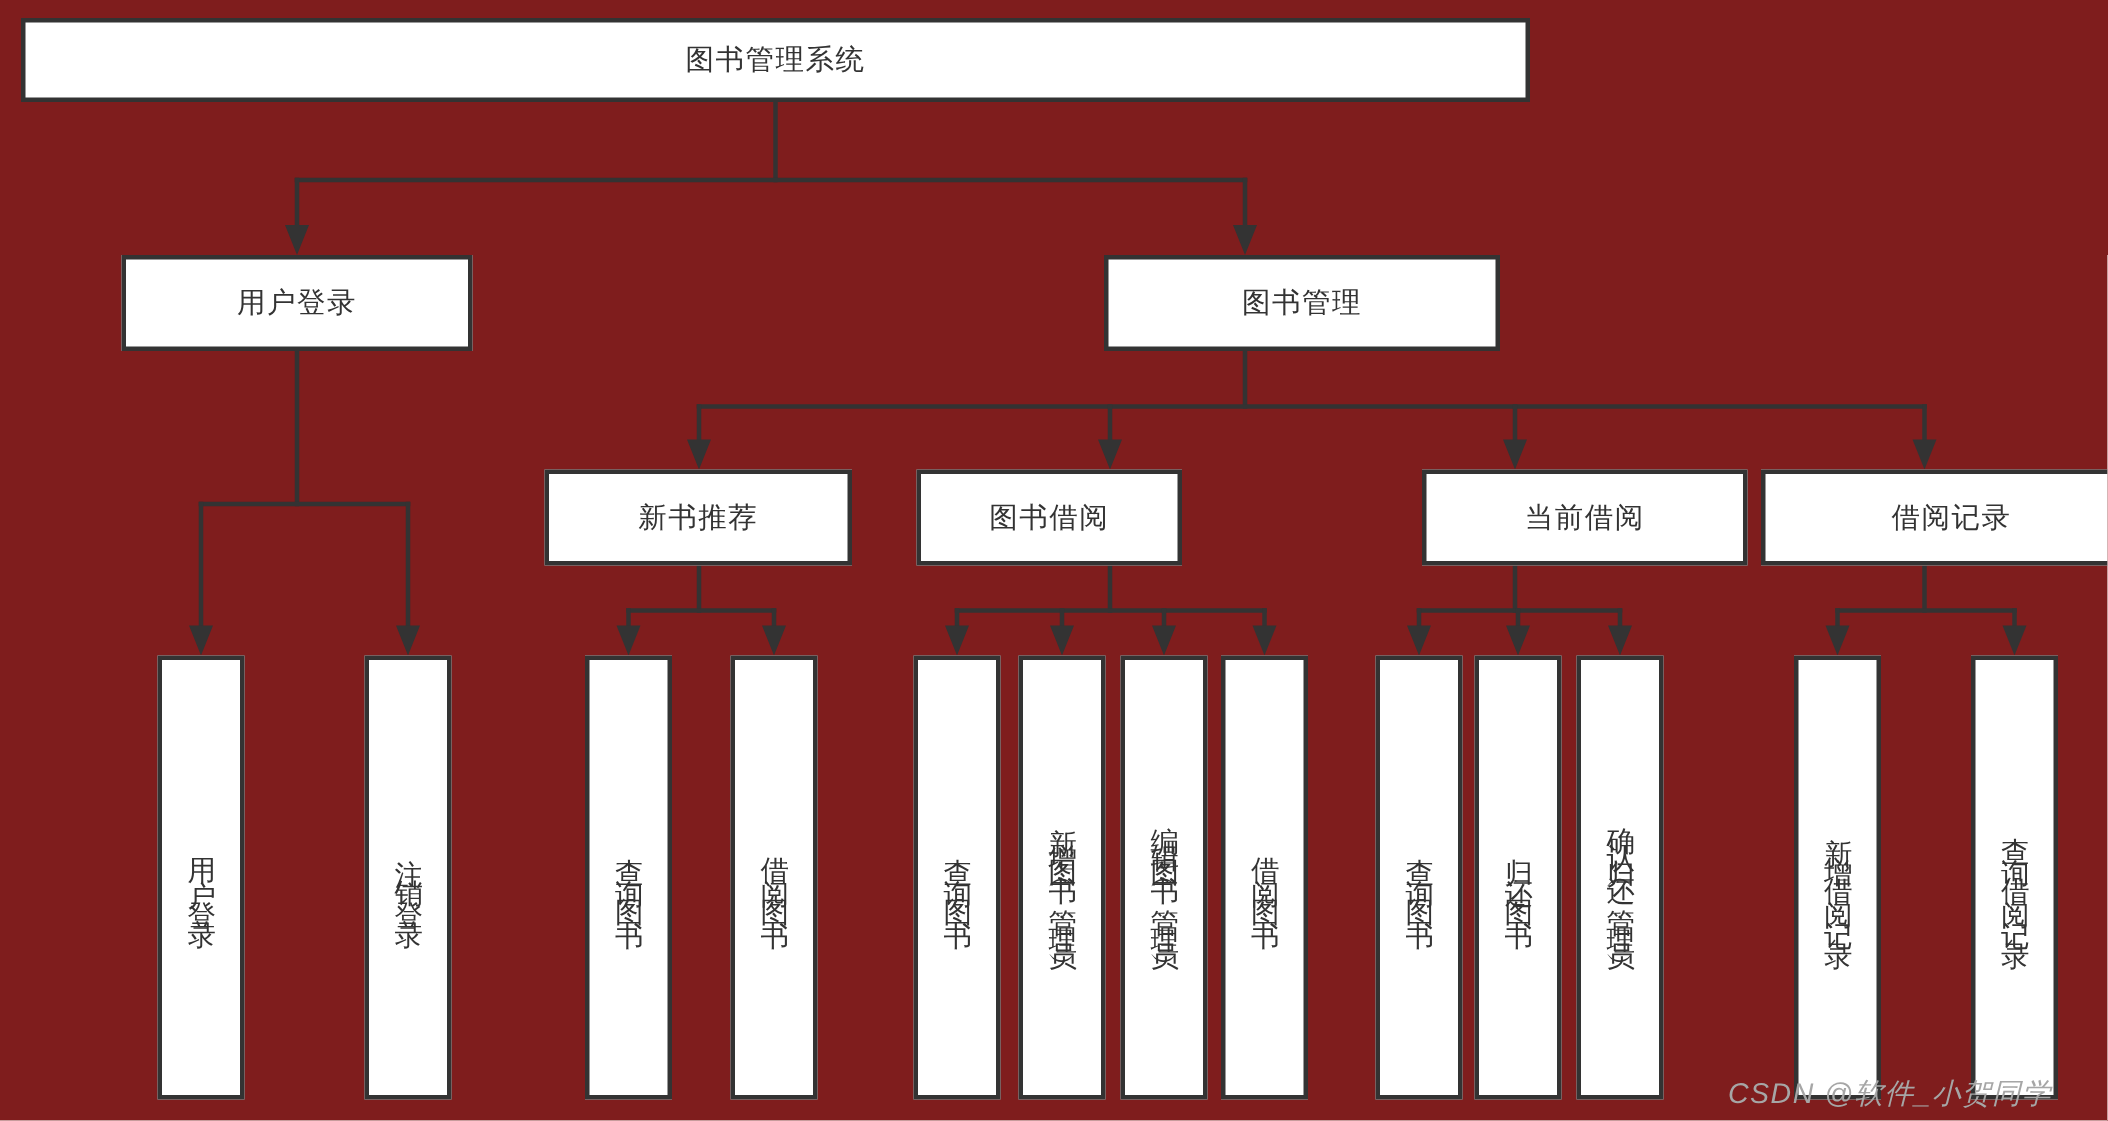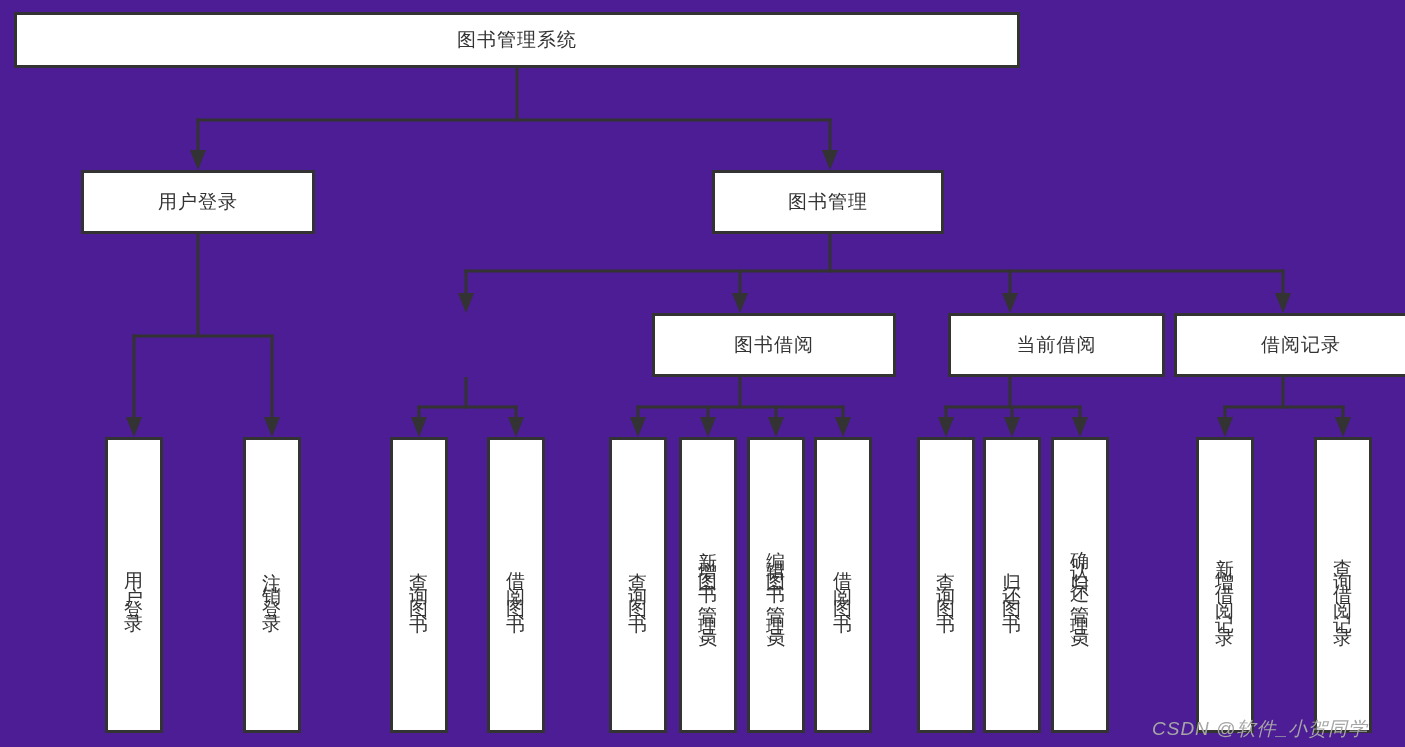--- a/index.html
+++ b/index.html
@@ -1,17 +1,17 @@
 <!DOCTYPE html>
 <html><head>
 <meta charset="utf-8">
 <style>
   html,body{margin:0;padding:0;background:#fff;}
   .canvas{
-    position:relative;width:1405px;height:747px;background:#4c1d95;overflow:hidden;
+    position:relative;width:1405px;height:747px;background:#7f1d1d;overflow:hidden;
     font-family:"Liberation Sans","DejaVu Sans",sans-serif;color:#333333;
   }
   .connectors{position:absolute;left:0;top:0;width:1405px;height:747px;pointer-events:none;}
   .box{
     position:absolute;background:#ffffff;border:3px solid #333333;box-sizing:border-box;
     display:flex;align-items:center;justify-content:center;
     font-size:19px;letter-spacing:1px;color:#333333;
   }
   .vbox{
     writing-mode:vertical-lr;text-orientation:mixed;
@@ -94,25 +94,28 @@
     </g>
   </svg>
 
   <div class="box" style="left:14px;top:12px;width:1006px;height:56px;">
     <span>图书管理系统</span>
   </div>
 
   <div class="box" style="left:81px;top:170px;width:234px;height:64px;">
     <span>用户登录</span>
   </div>
-  <div class="box" style="left:712px;top:170px;width:232px;height:64px;align-items:center;">
+  <div class="box" style="left:736px;top:170px;width:264px;height:64px;align-items:center;">
     <span>图书管理</span>
   </div>
 
-  <div class="box" style="left:652px;top:313px;width:244px;height:64px;">
+  <div class="box" style="left:363px;top:313px;width:205px;height:64px;">
+    <span>新书推荐</span>
+  </div>
+  <div class="box" style="left:611px;top:313px;width:177px;height:64px;">
     <span>图书借阅</span>
   </div>
   <div class="box" style="left:948px;top:313px;width:217px;height:64px;">
     <span>当前借阅</span>
   </div>
   <div class="box" style="left:1174px;top:313px;width:254px;height:64px;">
     <span>借阅记录</span>
   </div>
 
   <div class="box vbox" style="left:105px;top:437px;width:58px;height:296px;">

